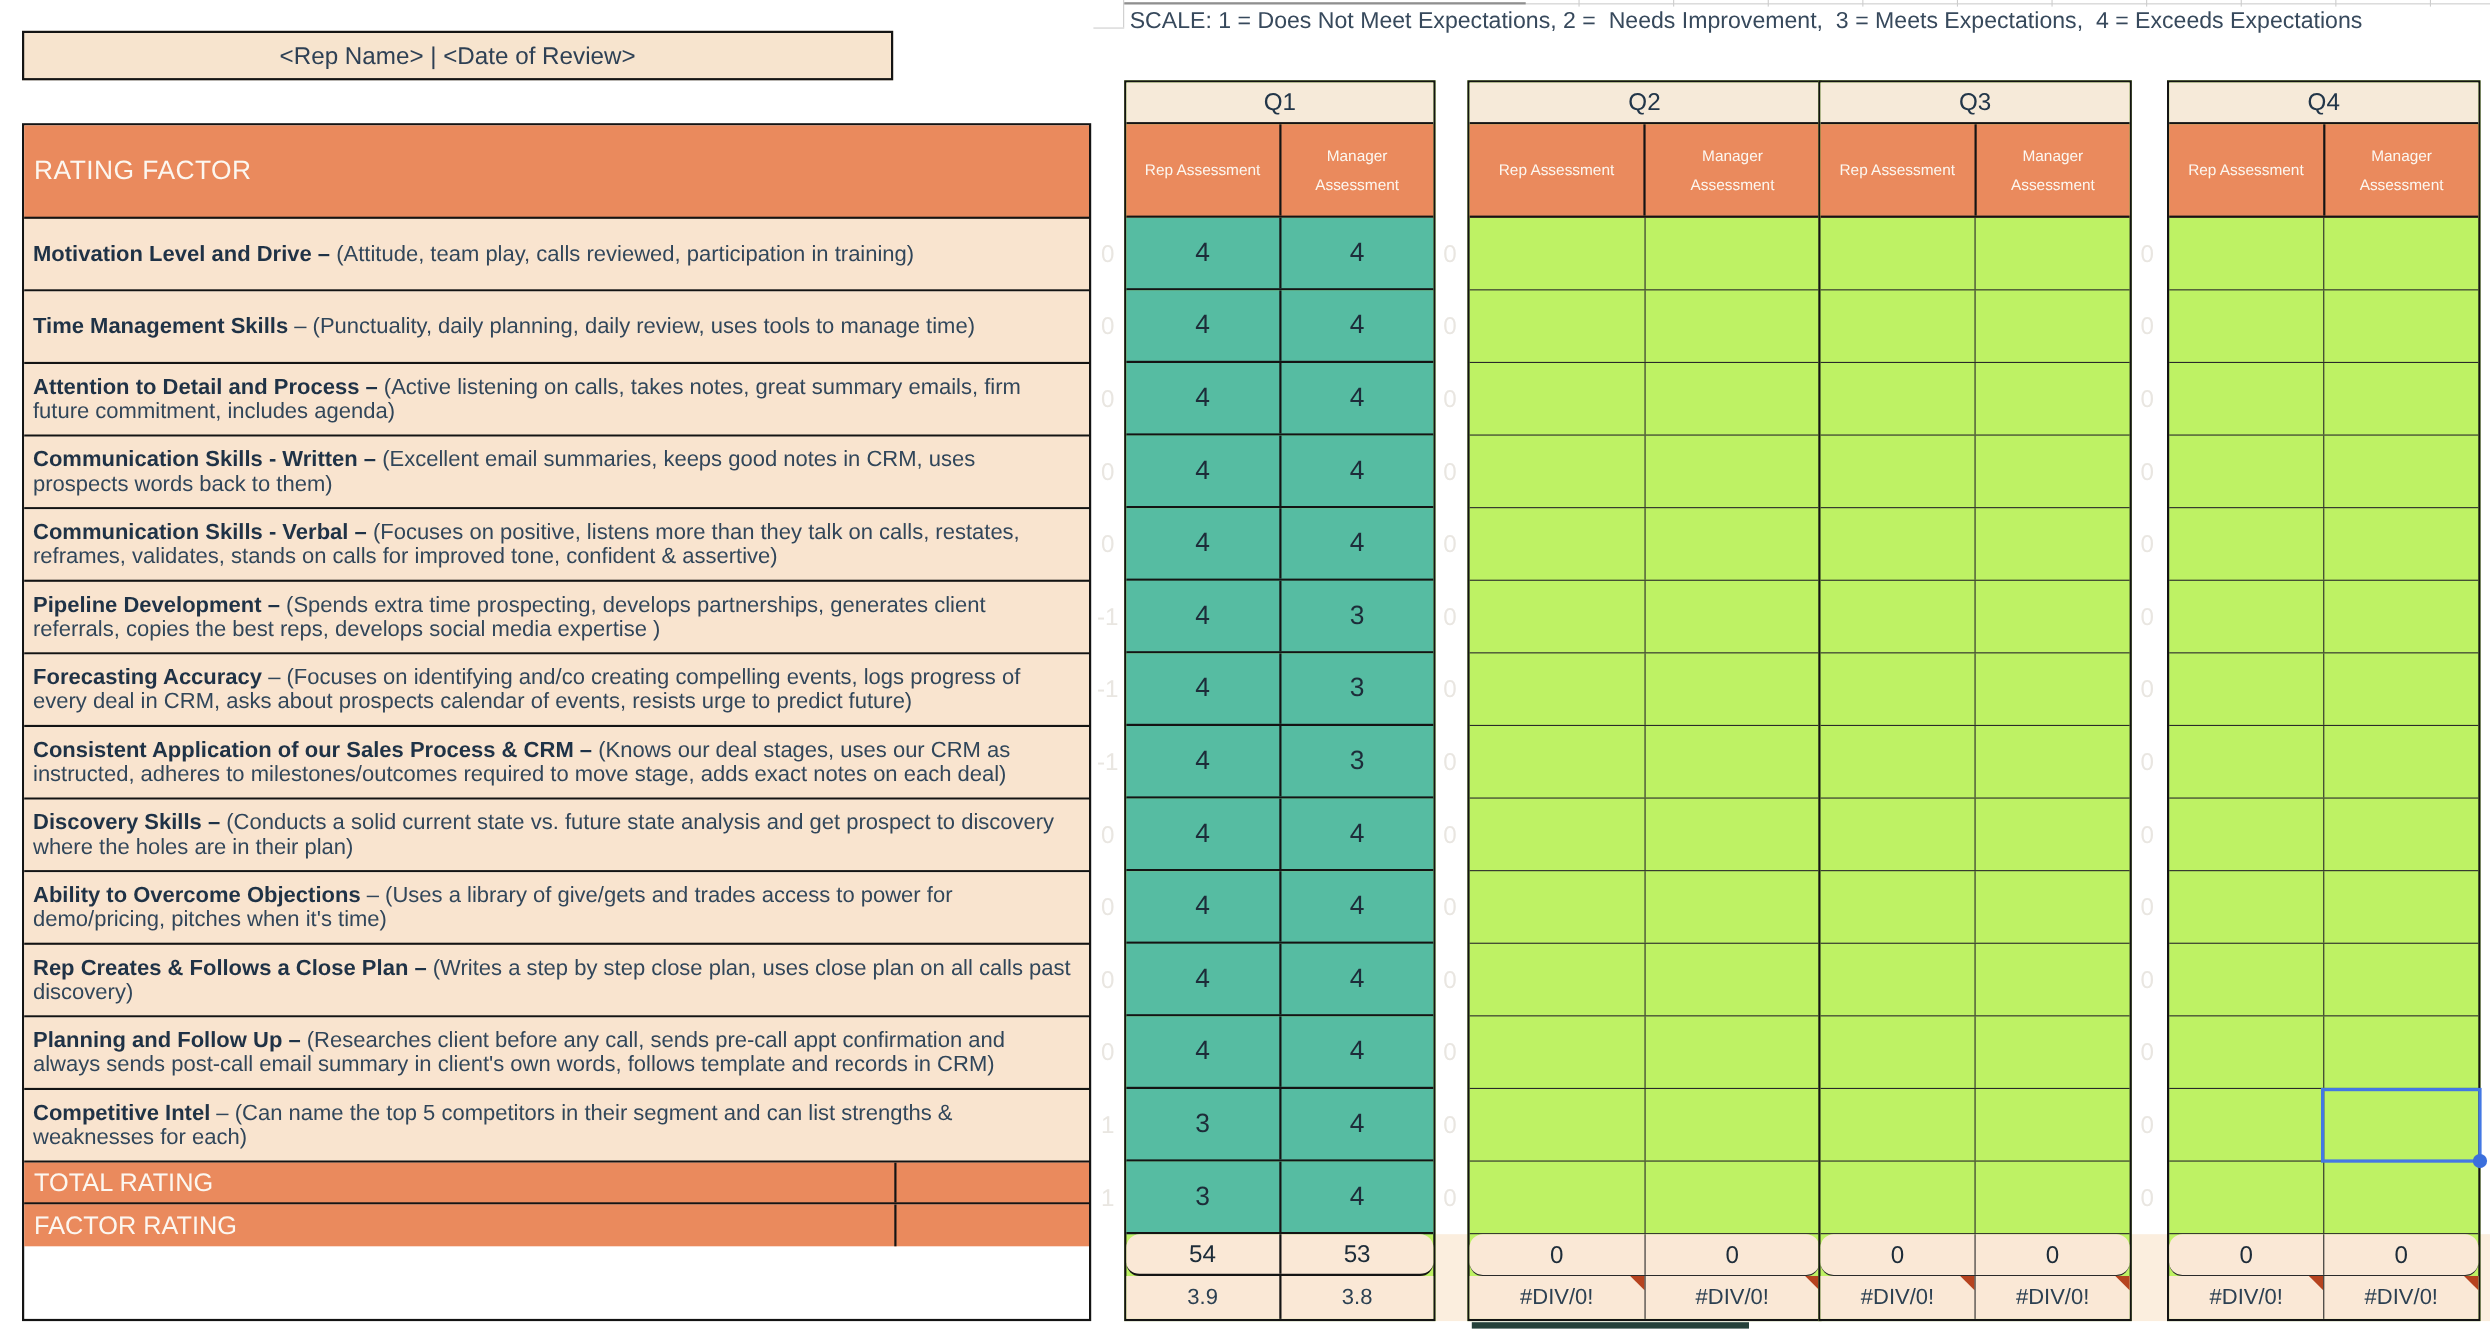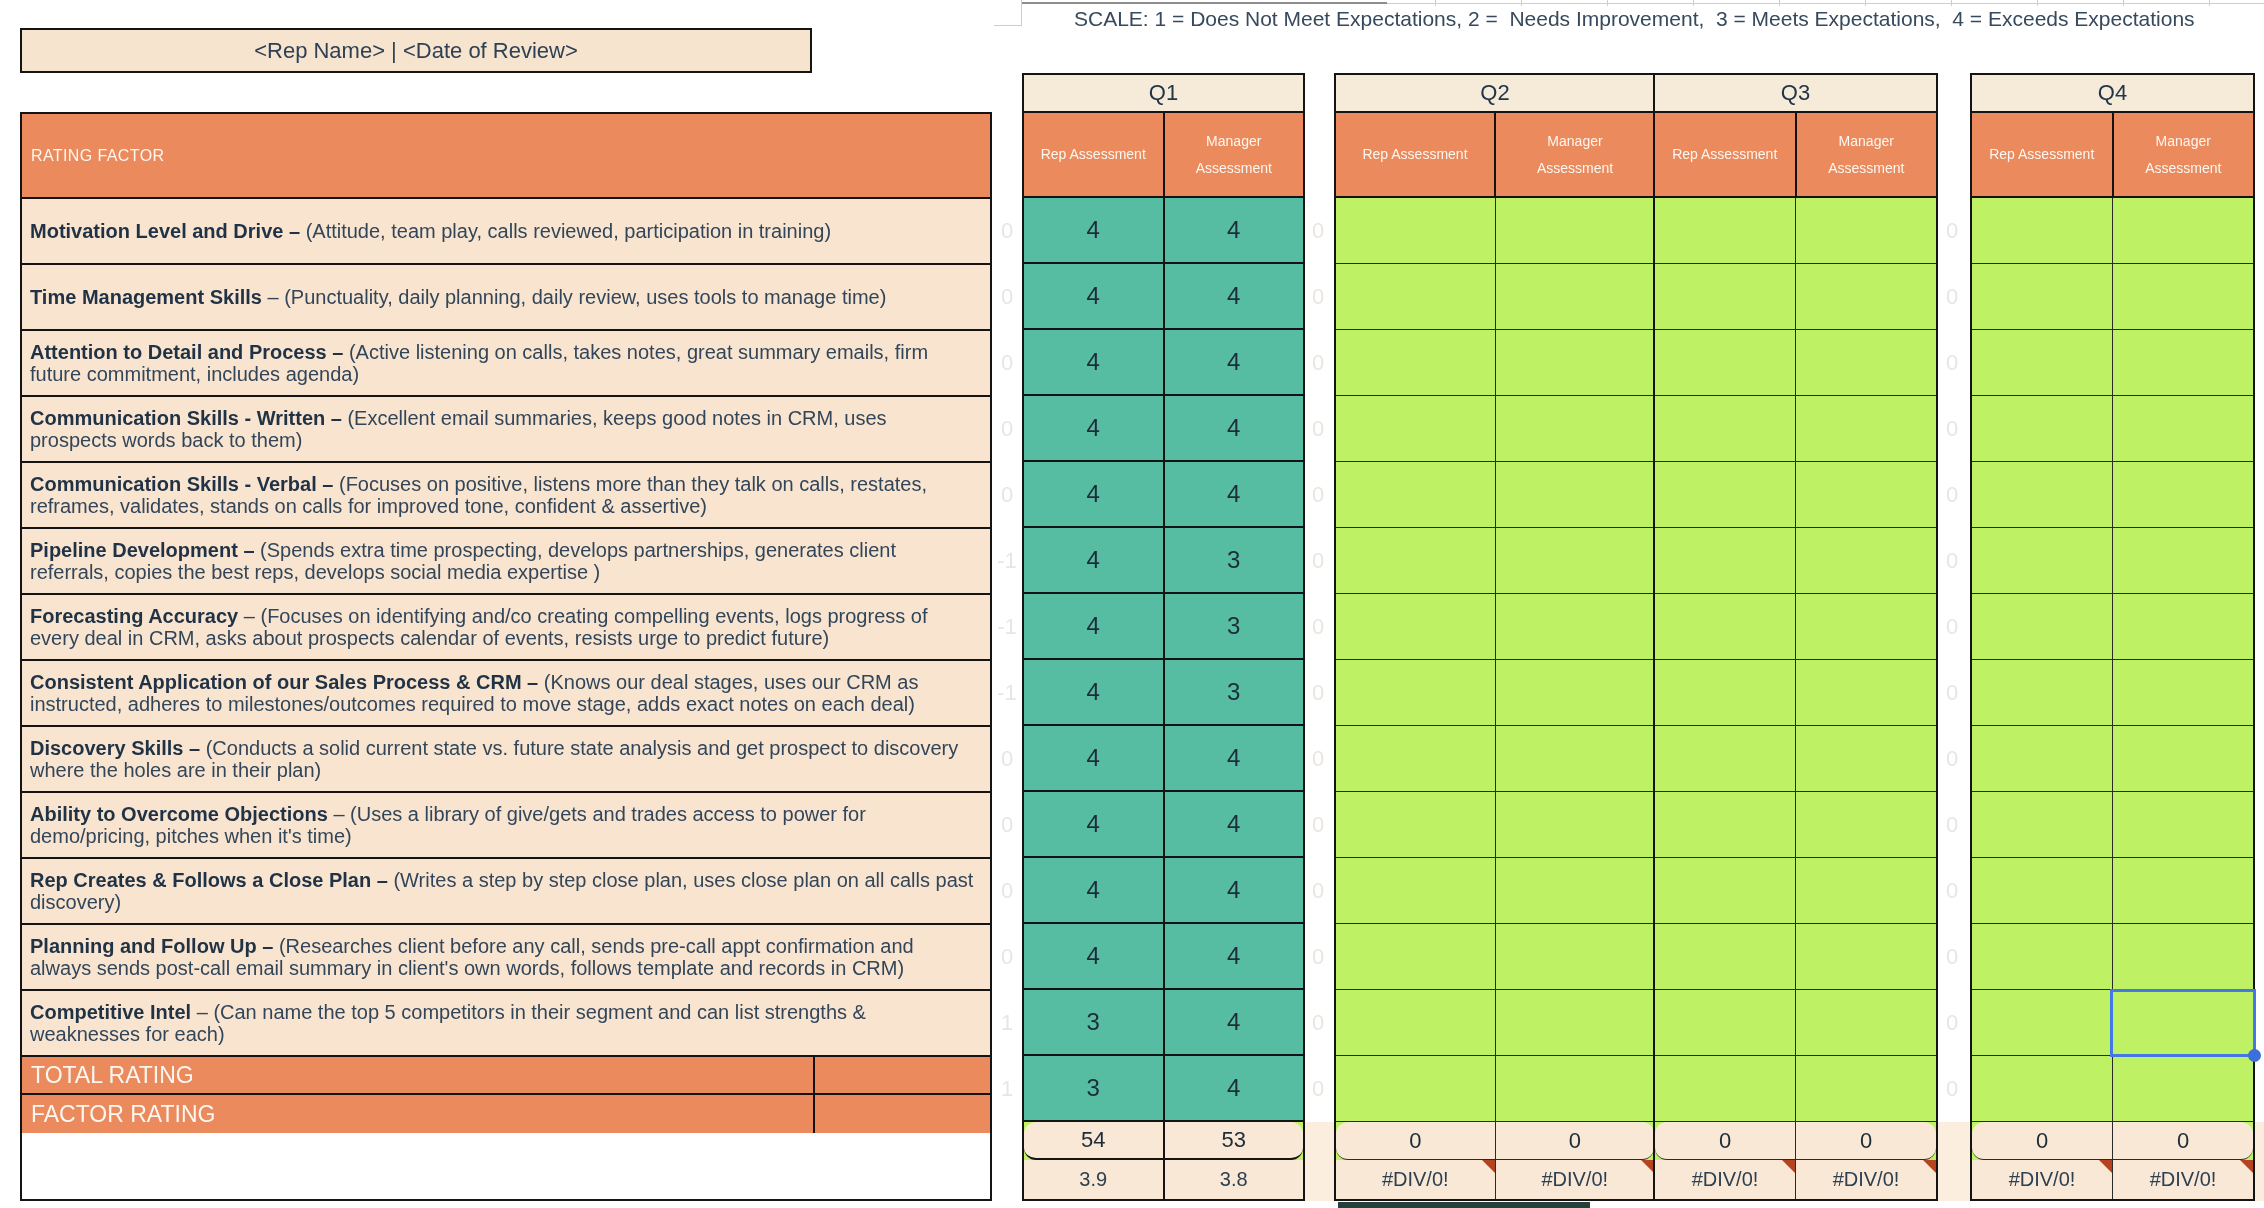--- a/index.html
+++ b/index.html
@@ -32,35 +32,35 @@
   
   .repbox{
     position:absolute;left:20px;top:28px;width:792px;height:45px;box-sizing:border-box;
     background:#F7E4CE;border:2px solid var(--bd);
     display:flex;align-items:center;justify-content:center;
     font-size:22px;color:#2E4054;
   }
   
   .scale-note{
     position:absolute;left:1027px;top:4px;height:30px;display:flex;align-items:center;
-    font-size:21px;color:#37495C;white-space:pre;margin-left:47px;
+    font-size:21px;color:#37495C;white-space:pre;
   }
 
   
   .band{position:absolute;left:1022px;width:1242px;background:var(--band);}
 
   
   .left-table{
     position:absolute;left:20px;top:112px;width:972px;height:1089px;box-sizing:border-box;
     border:2px solid var(--bd);background:#fff;
   }
   .lt-header{
     height:85px;box-sizing:border-box;background:var(--orange);border-bottom:2px solid var(--bd);
     display:flex;align-items:center;padding-left:9px;
-    color:var(--white-text);font-size:16px;letter-spacing:.4px;
+    color:var(--white-text);font-size:24px;letter-spacing:.4px;
   }
   .frow{
     height:66px;box-sizing:border-box;background:var(--beige);border-bottom:2px solid var(--bd);
     display:flex;align-items:center;padding:0 12px 0 8px;
     font-size:20px;line-height:22.5px;color:var(--desc);
   }
   .fname{font-weight:bold;color:#1F3246;}
   .lt-total,.lt-avg{
     box-sizing:border-box;background:var(--orange);display:flex;color:var(--white-text);
   }

